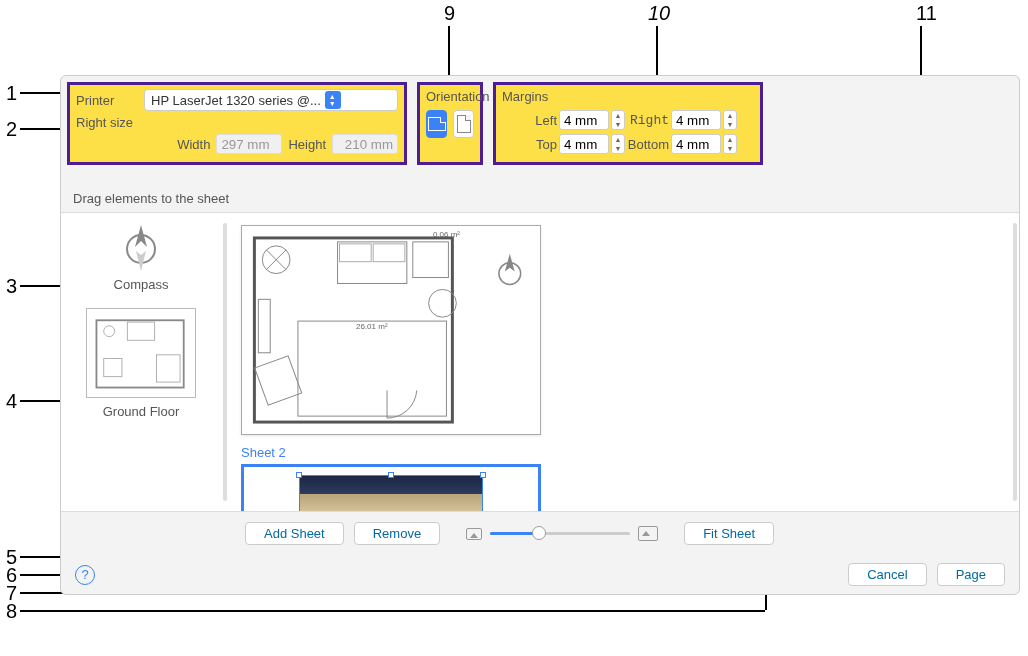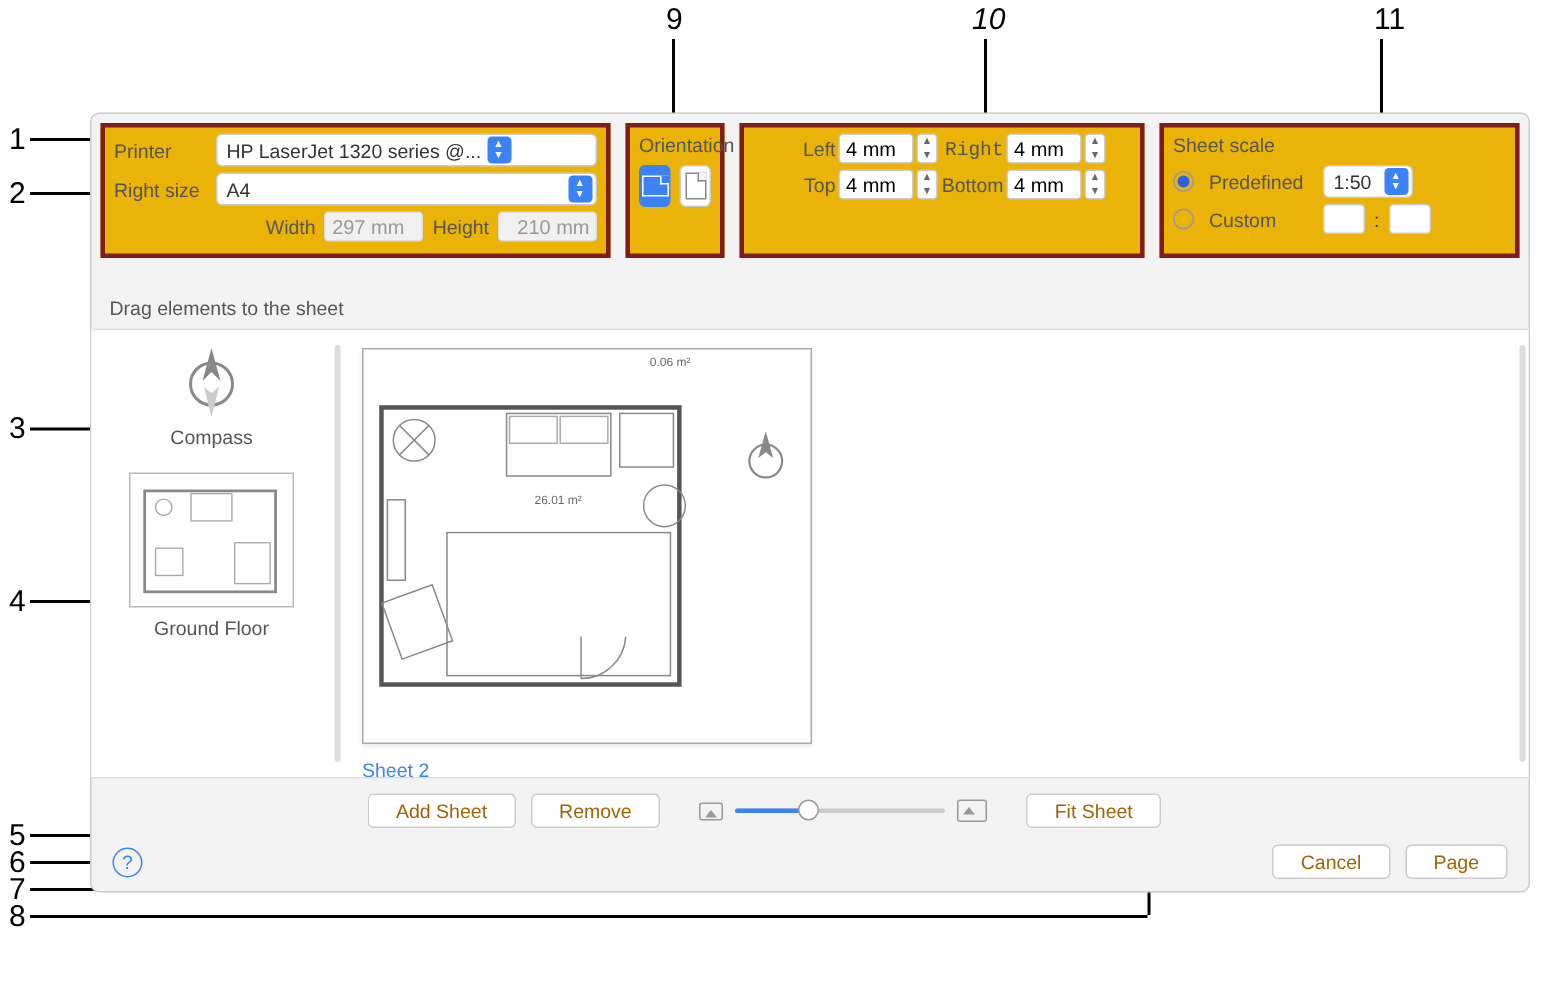--- a/index.html
+++ b/index.html
@@ -2,21 +2,21 @@
 <html><head>
 <meta charset="utf-8">
 <style>
 * { box-sizing: border-box; margin: 0; padding: 0; }
 body { font-family: -apple-system, "Helvetica Neue", Arial, sans-serif; font-size: 13px; color: #333; background: #fff; width: 1028px; height: 656px; position: relative; }
 .callout { position: absolute; font-size: 20px; color: #000; }
 .callout-line-v { position: absolute; background: #000; width: 2px; }
 .callout-line-h { position: absolute; background: #000; height: 2px; }
 .dialog { position: absolute; left: 60px; top: 75px; width: 960px; height: 520px; background: #f3f3f3; border-radius: 6px; border: 1px solid #ccc; }
 .top-row { display: flex; padding: 6px; gap: 10px; }
-.panel { border: 3px solid #7f1d1d; padding: 4px 6px; background: #eab308; }
+.panel { border: 3px solid #4c1d95; padding: 4px 6px; background: #fde047; }
 .label { color: #555; }
 .row { display: flex; align-items: center; gap: 6px; margin-bottom: 4px; }
 .mac-select { display:inline-flex; align-items:center; background:#fff; border:1px solid #ccc; border-radius:4px; height:22px; padding:0 2px 0 6px; }
 .mac-select .caret { width:16px; height:18px; background:#3b82f6; border-radius:3px; display:flex; align-items:center; justify-content:center; color:#fff; font-size:8px; margin-left:4px; position:relative; }
 .mac-select .caret::before { content:"▲"; position:absolute; top:2px; left:4px; font-size:7px; }
 .mac-select .caret::after { content:"▼"; position:absolute; bottom:2px; left:4px; font-size:7px; }
 .txt-input { background:#fff; border:1px solid #ccc; border-radius:3px; height:20px; padding:0 4px; }
 .txt-input.readonly { background:#f0f0f0; color:#999; border-color:#ddd; }
 .stepper { display:inline-flex; align-items:center; }
 .stepper-btns { width:14px; height:20px; display:flex; flex-direction:column; border:1px solid #ccc; border-radius:3px; margin-left:2px; background:#fff; overflow:hidden; }
@@ -32,25 +32,25 @@
 .radio { width:14px; height:14px; border:1px solid #999; border-radius:50%; display:inline-block; position:relative; vertical-align:middle; margin-right:4px; }
 .radio.checked::after { content:""; position:absolute; top:2px; left:2px; width:8px; height:8px; background:#2563eb; border-radius:50%; }
 .drag-label { padding: 20px 0 6px 12px; color:#555; }
 .content { display:flex; height:300px; border-top:1px solid #ddd; border-bottom:1px solid #ddd; background:#fff; }
 .palette { width:160px; border-right:0; overflow-y:auto; padding:8px; }
 .palette-item { text-align:center; margin-bottom:16px; }
 .thumb { width:110px; height:90px; border:1px solid #bbb; background:#fff; margin:0 auto 6px; position:relative; }
 .sep { width:4px; background:#ddd; border-radius:2px; margin:10px 2px; }
 .sheets { flex:1; overflow:auto; padding:12px; }
 .sheet-prev { border:1px solid #aaa; background:#fff; box-shadow:0 1px 3px rgba(0,0,0,0.1); margin-bottom:10px; position:relative; }
-.sheet1 { width:300px; height:264px; }
+.sheet1 { width:300px; height:210px; }
 .sheet2 { width:300px; height:50px; border:3px solid #3b82f6; background:#fff; overflow:hidden; position:relative; }
 .sheet-label { color:#3b82f6; font-size:13px; margin:4px 0; }
 .bottom-bar { display:flex; align-items:center; padding:10px 14px; gap:10px; }
-.mac-btn { background:#fff; border:1px solid #ccc; border-radius:4px; padding:3px 18px; font-size:13px; color:#a16207; cursor:pointer; }
+.mac-btn { background:#fff; border:1px solid #ccc; border-radius:4px; padding:3px 18px; font-size:13px; color:#0369a1; cursor:pointer; }
 .slider { display:flex; align-items:center; gap:8px; flex:0 0 auto; margin:0 16px; }
 .slider-track { width:140px; height:3px; background:#ccc; position:relative; border-radius:2px; }
 .slider-track .fill { position:absolute; left:0; top:0; height:3px; background:#3b82f6; width:35%; border-radius:2px; }
 .slider-track .thumb-knob { position:absolute; left:35%; top:-6px; width:14px; height:14px; background:#fff; border:1px solid #999; border-radius:50%; margin-left:-7px; }
 .pic-icon { width:16px; height:12px; border:1.5px solid #999; border-radius:2px; position:relative; }
 .pic-icon::after { content:""; position:absolute; left:3px; top:4px; width:0; height:0; border-left:4px solid transparent; border-right:4px solid transparent; border-bottom:5px solid #999; }
 .pic-icon.big { width:20px; height:15px; }
 .footer { position:absolute; bottom:0; left:0; right:0; display:flex; align-items:center; padding:8px 14px; }
 .help { width:20px; height:20px; border:1px solid #3b82f6; color:#3b82f6; border-radius:50%; text-align:center; line-height:18px; font-size:13px; }
 .compass { width:40px; height:50px; margin:0 auto 6px; position:relative; }
@@ -97,24 +97,20 @@
     <div class="panel" style="width:340px;">
       <div class="row">
         <span class="label" style="width:62px;">Printer</span>
         <div class="mac-select" style="flex:1;">
           <span style="white-space:nowrap; overflow:hidden; text-overflow:ellipsis; max-width:170px;">HP LaserJet 1320 series @...</span>
           <span class="caret"></span>
         </div>
       </div>
       <div class="row">
         <span class="label" style="width:62px;">Right size</span>
-        <div class="mac-select" style="flex:1;">
-          <span style="flex:1;">A4</span>
-          <span class="caret"></span>
-        </div>
       </div>
       <div class="row" style="justify-content:flex-end; gap:6px;">
         <span class="label">Width</span>
         <input class="txt-input readonly" style="width: 66px;" readonly="" value="297 mm">
         <span class="label">Height</span>
         <input class="txt-input readonly" style="width: 66px; text-align: right;" readonly="" value="210 mm">
       </div>
     </div>
 
     <div class="panel" style="width:66px;">
@@ -123,20 +119,21 @@
         <div class="orient-btn active">
           <div class="orient-icon landscape"></div>
         </div>
         <div class="orient-btn">
           <div class="orient-icon"></div>
         </div>
       </div>
     </div>
 
     <div class="panel" style="width:270px;">
+      <div class="label" style="margin-bottom:6px;">Margins</div>
       <div class="row" style="justify-content:center; gap:2px;">
         <span class="label" style="width:38px; text-align:right;">Left</span>
         <div class="stepper">
           <input class="txt-input" style="width: 50px;" value="4 mm">
           <div class="stepper-btns">
               <div>▲</div>
               <div>▼</div>
             </div>
         </div>
         <span class="label" style="width:42px; text-align:right;font-family:Liberation Mono, monospace;">Right</span>
@@ -161,38 +158,20 @@
         <div class="stepper">
           <input class="txt-input" style="width: 50px;" value="4 mm">
           <div class="stepper-btns">
               <div>▲</div>
               <div>▼</div>
             </div>
         </div>
       </div>
     </div>
 
-    <div class="panel" style="flex:1;">
-      <div class="label" style="margin-bottom:6px;">Sheet scale</div>
-      <div class="row">
-        <span class="radio checked"></span>
-        <span class="label" style="width:70px;">Predefined</span>
-        <div class="mac-select" style="width:60px;">
-          <span style="flex:1;">1:50</span>
-          <span class="caret"></span>
-        </div>
-      </div>
-      <div class="row">
-        <span class="radio"></span>
-        <span class="label" style="width:70px;">Custom</span>
-        <input class="txt-input" style="width: 28px;">
-        <span>:</span>
-        <input class="txt-input" style="width: 28px;">
-      </div>
-    </div>
 
   </div>
 
   <div class="drag-label">Drag elements to the sheet</div>
 
   <div class="content">
     <div class="palette">
       <div class="palette-item">
         <div class="compass">
           <svg viewBox="0 0 40 50">

